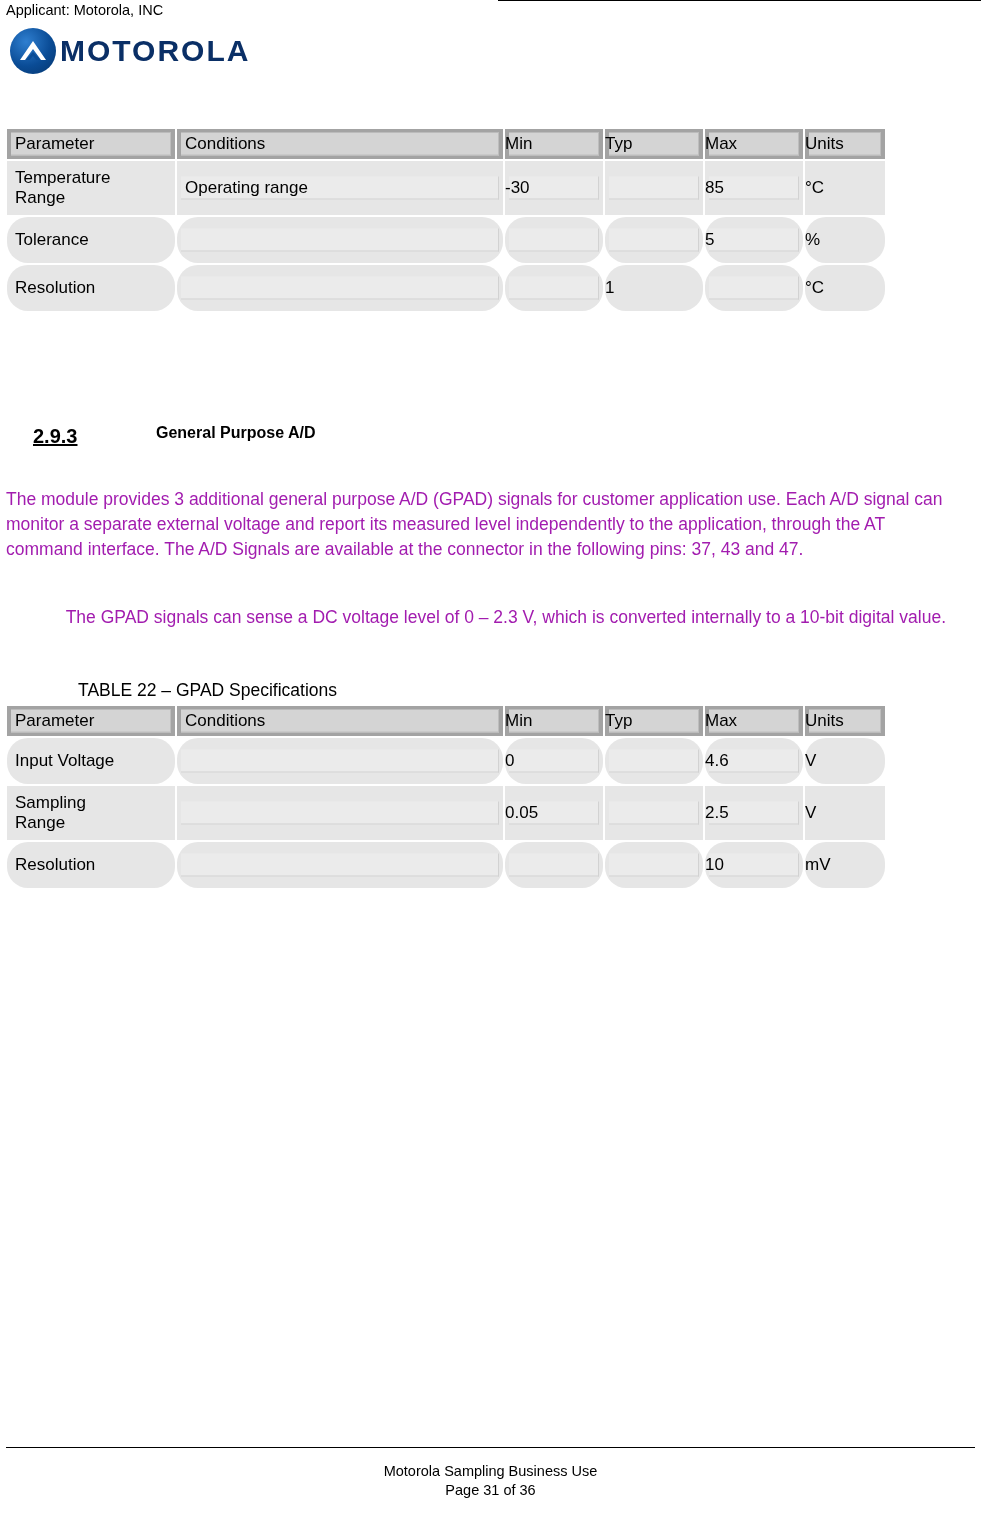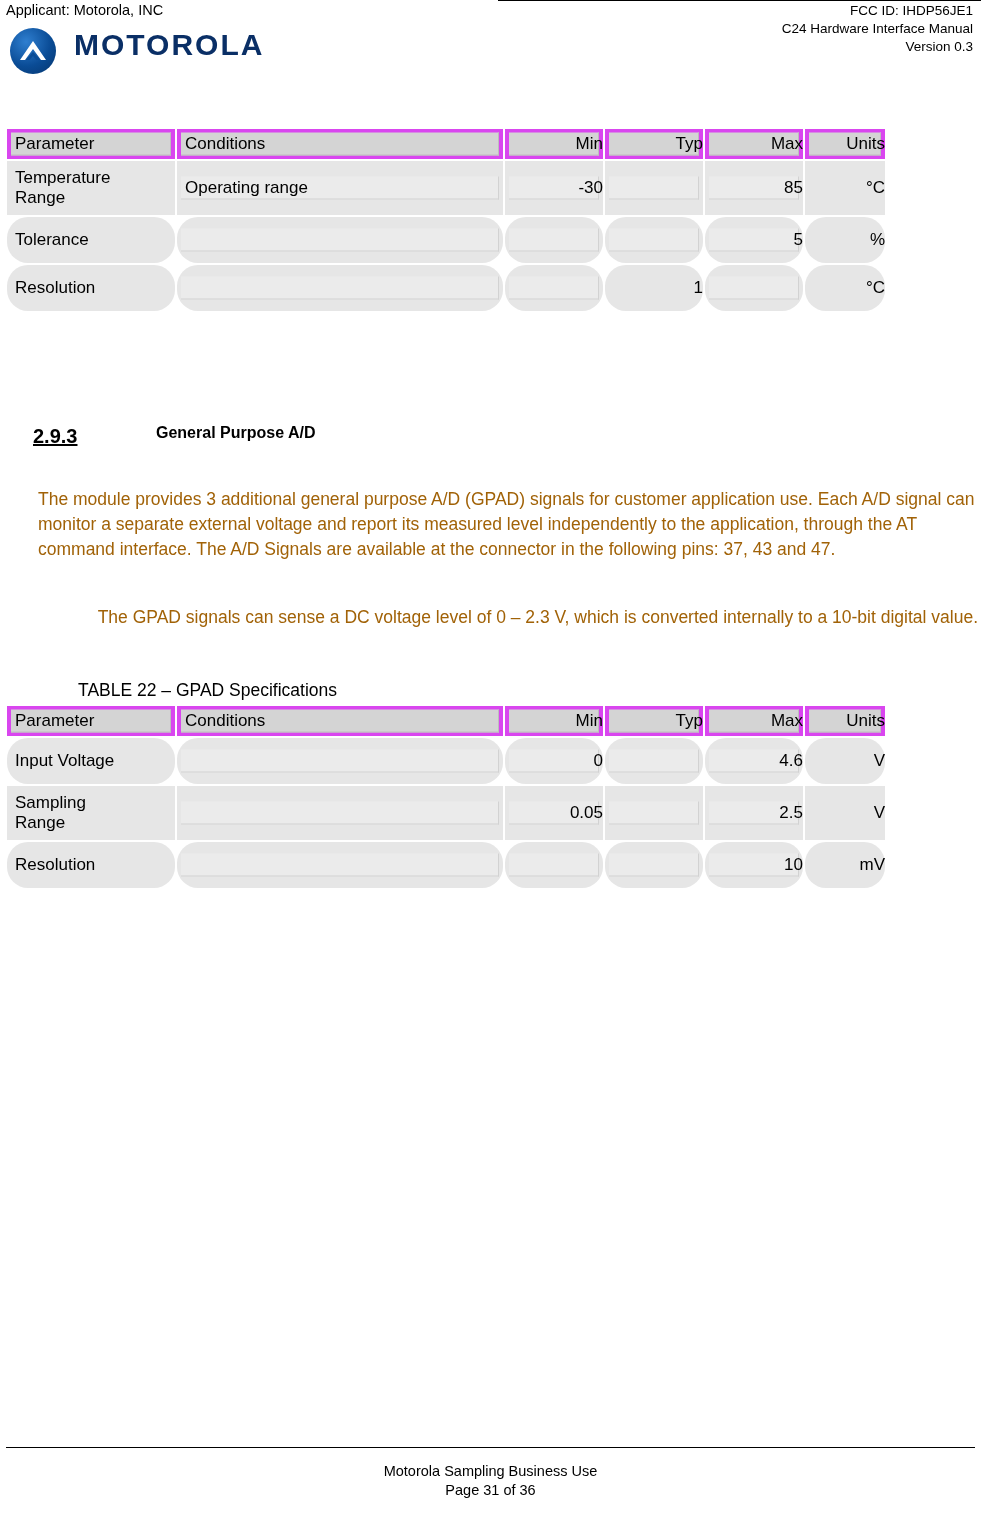--- a/index.html
+++ b/index.html
@@ -53,22 +53,22 @@
     top: 0px;
     width: 483px;
     height: 1px;
     background: #000;
   }
   .logo {
     position: absolute;
     left: 10px;
     top: 28px;
     display: flex;
-    align-items: flex-start;
-    gap: 18px;
+    align-items: center;
+    gap: 4px;
   }
   .logo-mark {
     width: 46px;
     height: 46px;
     border-radius: 50%;
     background: radial-gradient(circle at 35% 30%, #2f7fd0 0%, #0a4c96 55%, #05356c 100%);
     position: relative;
     display: inline-block;
   }
   .logo-mark::before {
@@ -114,28 +114,28 @@
     background: #e6e6e6;
     margin: 1px;
     min-height: 28px;
     display: flex;
     align-items: center;
     font-size: 17px;
     position: relative;
     box-sizing: border-box;
   }
   .hdrbox {
-    background: #d946ef;
+    background: #a3a3a3;
   }
   .cellbox.c-left {
     justify-content: flex-start;
     padding-left: 8px;
   }
   .cellbox.c-center {
-    justify-content: flex-end;
+    justify-content: flex-start;
   }
   
   .fieldshade {
     position: absolute;
     left: 4px;
     right: 4px;
     top: 50%;
     transform: translateY(-50%);
     height: 22px;
     background: #ebebeb;
@@ -193,22 +193,21 @@
     position: absolute;
     left: 156px;
     top: 424px;
     font-size: 16px;
     font-weight: bold;
   }
   .para {
     position: absolute;
     font-size: 17.5px;
     line-height: 25px;
-    color: #a16207;
-    margin-left: 32px;
+    color: #a21caf;
   }
   .para1 { left: 6px; top: 487px; width: 940px; }
   .para2 { left: 6px; top: 605px; width: 940px; text-align: right; }
   .tablecap {
     position: absolute;
     left: 78px;
     top: 680px;
     font-size: 17.5px;
   }
 
@@ -232,25 +231,20 @@
   }
 </style>
 </head>
 <body>
 
 <div class="page">
 
   <div class="header">
     <div class="hdr-rule"></div>
     <div class="hdr-left-text">Applicant: Motorola, INC</div>
-    <div class="hdr-right">
-      <div>FCC ID: IHDP56JE1</div>
-      <div>C24 Hardware Interface Manual</div>
-      <div>Version 0.3</div>
-    </div>
     <div class="logo">
       <span class="logo-mark">
         <svg class="logo-m" viewBox="0 0 46 46" xmlns="http://www.w3.org/2000/svg" aria-hidden="true">
           <path d="M10 32 L23 13 L36 32 L31 32 L23 21 L15 32 Z" fill="#ffffff"></path>
           <path d="M16 32 L23 24 L30 32 L26.5 32 L23 28 L19.5 32 Z" fill="#0a4c96"></path>
         </svg>
       </span>
       <span class="logo-word">MOTOROLA</span>
     </div>
   </div>

